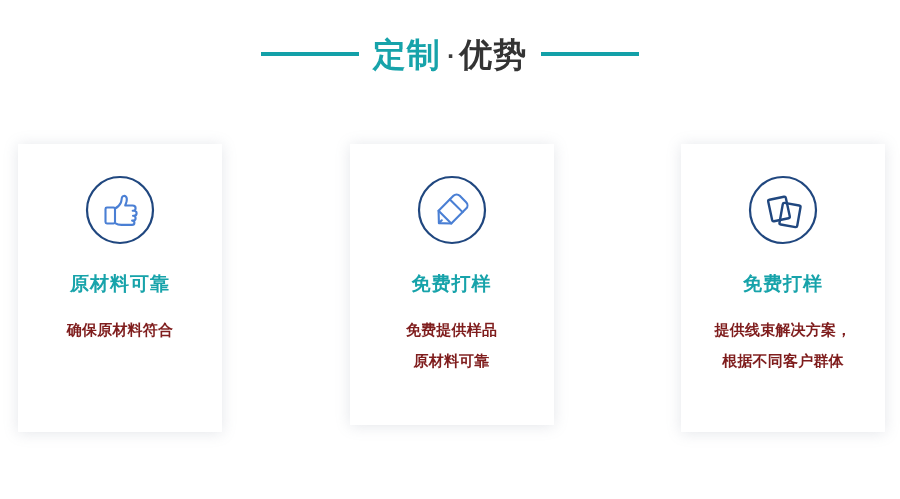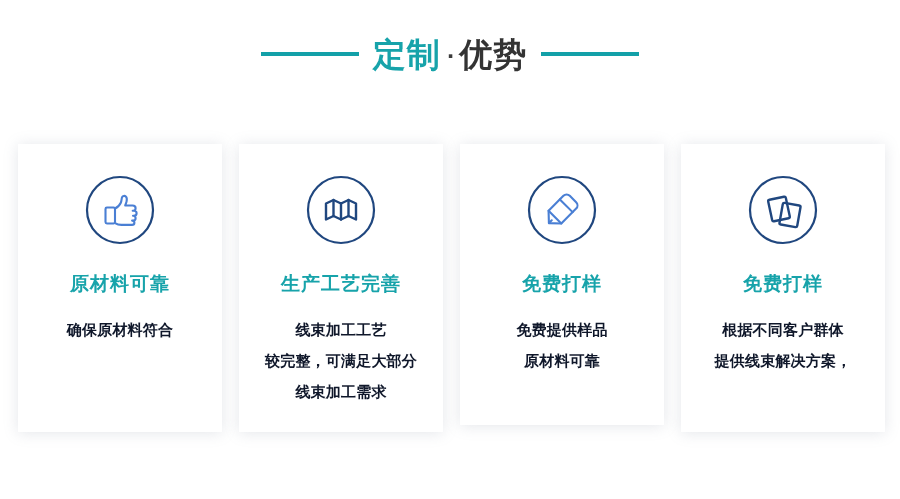--- a/index.html
+++ b/index.html
@@ -92,21 +92,21 @@
     font-size: 19px;
     font-weight: bold;
     color: #17a3aa;
     letter-spacing: 1px;
     line-height: 1.2;
   }
   .card-body {
     margin-top: 20px;
     font-size: 15px;
     font-weight: bold;
-    color: #0f172a;
+    color: #7f1d1d;
     line-height: 31px;
     letter-spacing: 0.2px;
   }
   .card-body .line { display: block; }
 </style>
 </head>
 <body>
 
 <div class="heading-block">
   <div class="rule"></div>
@@ -129,39 +129,20 @@
           <path d="M31 34.5c2.6-1.1 4.6-3.2 5.8-5.8 0.9-2 0.7-4.3 1.3-5.6 0.6-1.3 2.6-1.6 3.7-0.6 1.1 1 1.2 3 0.8 4.9-0.3 1.5-1 2.9-1.4 4.1h7.4c1.7 0 3 1.2 3 2.7 0 1.5-1.3 2.6-2.9 2.6h1.1c1.6 0 2.8 1.1 2.8 2.5 0 1.4-1.2 2.5-2.8 2.5h-0.8c1.5 0 2.6 1 2.6 2.4 0 1.3-1.1 2.4-2.6 2.4h-0.9c1.3 0 2.3 0.9 2.3 2.1 0 1.2-1 2.2-2.4 2.2H37.4c-2.3 0-4.6-0.7-6.4-1.8"></path>
         </g>
       </svg>
     </div>
     <div class="card-title">原材料可靠</div>
     <div class="card-body">
       <span class="line">确保原材料符合</span>
     </div>
   </div>
 
-  <div class="card h-tall">
-    <div class="icon-wrap">
-      <svg viewBox="0 0 72 72" width="72" height="72" aria-hidden="true">
-        <circle cx="36" cy="36" r="33" fill="none" stroke="#20477f" stroke-width="2.2"></circle>
-        <g fill="none" stroke="#20477f" stroke-width="2.4" stroke-linejoin="round" stroke-linecap="round">
-          <path d="M21 29.5 L28.5 26 L36 29.5 L43.5 26 L51 29.5 L51 45.5 L43.5 42 L36 45.5 L28.5 42 L21 45.5 Z"></path>
-          <line x1="28.5" y1="26" x2="28.5" y2="42"></line>
-          <line x1="36" y1="29.5" x2="36" y2="45.5"></line>
-          <line x1="43.5" y1="26" x2="43.5" y2="42"></line>
-        </g>
-      </svg>
-    </div>
-    <div class="card-title">生产工艺完善</div>
-    <div class="card-body">
-      <span class="line">线束加工工艺</span>
-      <span class="line">较完整，可满足大部分</span>
-      <span class="line">线束加工需求</span>
-    </div>
-  </div>
 
   <div class="card h-short">
     <div class="icon-wrap">
       <svg viewBox="0 0 72 72" width="72" height="72" aria-hidden="true">
         <circle cx="36" cy="36" r="33" fill="none" stroke="#20477f" stroke-width="2.2"></circle>
         <g fill="none" stroke="#4a7fd4" stroke-width="2.1" stroke-linejoin="round" stroke-linecap="round" transform="rotate(45 36 36)">
           <path d="M31.5 20.5 h9 a4.5 4.5 0 0 1 4.5 4.5 v21 h-18 v-21 a4.5 4.5 0 0 1 4.5 -4.5 z"></path>
           <line x1="27" y1="30" x2="45" y2="30"></line>
           <path d="M27 46 L36 54.5 L45 46"></path>
           <line x1="36" y1="50.5" x2="36" y2="54.5"></line>
@@ -180,18 +161,18 @@
       <svg viewBox="0 0 72 72" width="72" height="72" aria-hidden="true">
         <circle cx="36" cy="36" r="33" fill="none" stroke="#20477f" stroke-width="2.2"></circle>
         <g fill="none" stroke="#20477f" stroke-width="2.4" stroke-linejoin="round" stroke-linecap="round">
           <rect x="23" y="24" width="18" height="22" rx="1.6" transform="rotate(-12 32 35)"></rect>
           <rect x="34" y="30" width="18" height="22" rx="1.6" transform="rotate(10 43 41)"></rect>
         </g>
       </svg>
     </div>
     <div class="card-title">免费打样</div>
     <div class="card-body">
+      <span class="line">提供线束解决方案，</span>
       <span class="line">根据不同客户群体</span>
-      <span class="line">提供线束解决方案，</span>
     </div>
   </div>
 
 </div>
 
 </body></html>

